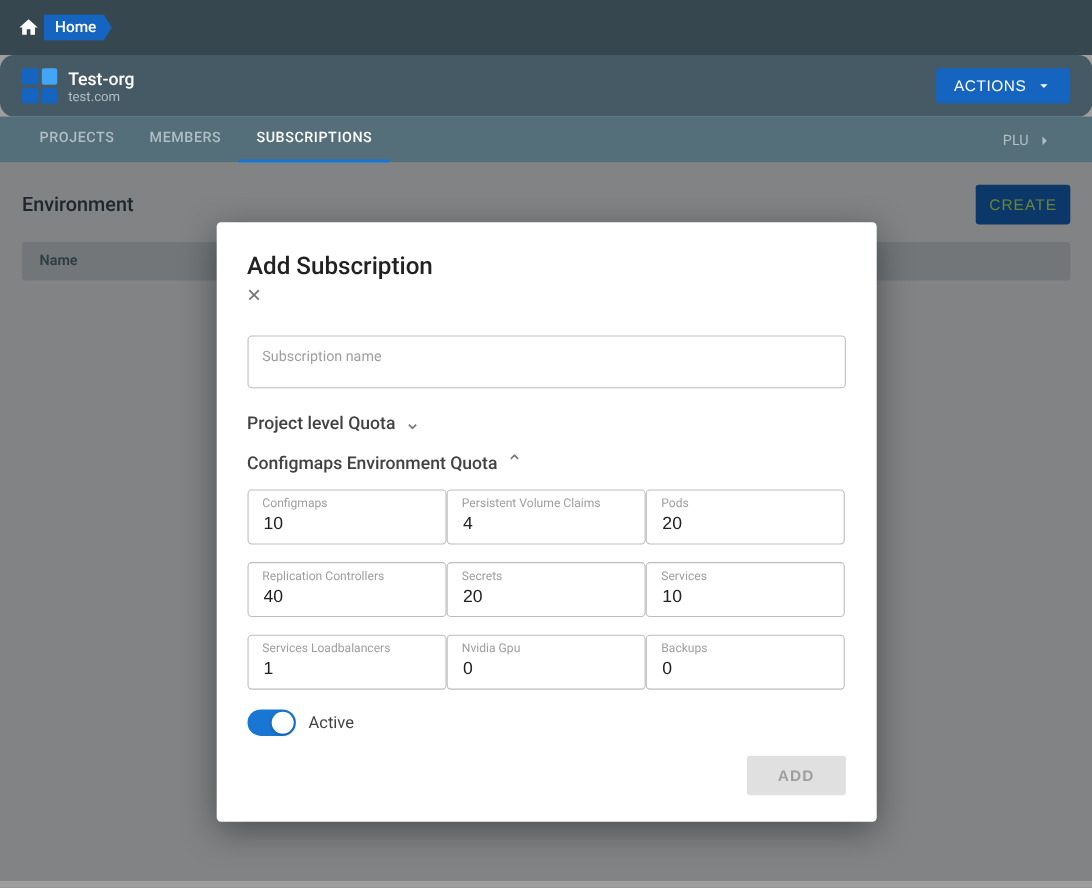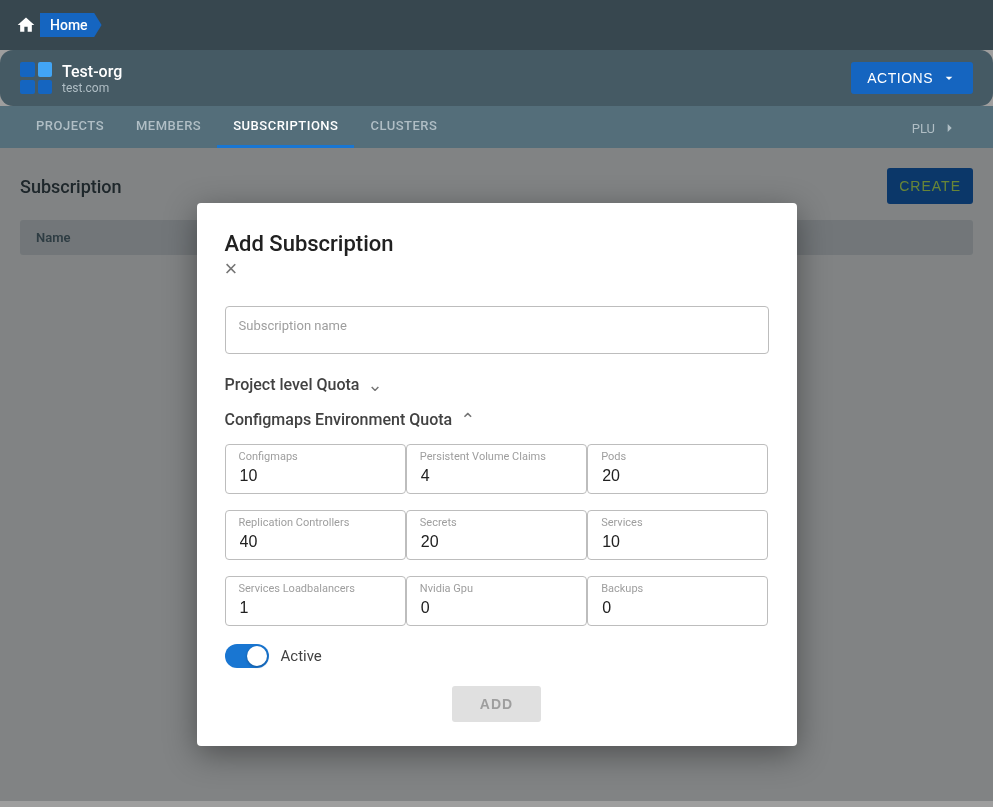--- a/index.html
+++ b/index.html
@@ -297,21 +297,21 @@
       box-shadow: 0 1px 3px rgba(0,0,0,0.3);
     }
     .toggle-label {
       font-size: 15px;
       color: #424242;
     }
 
     
     .dialog-footer {
       display: flex;
-      justify-content: center;
+      justify-content: flex-end;
       margin-top: 8px;
     }
     .add-btn {
       background: #e0e0e0;
       color: #9e9e9e;
       border: none;
       padding: 10px 28px;
       font-size: 14px;
       font-weight: 700;
       border-radius: 3px;
@@ -349,32 +349,31 @@
     <svg width="16" height="16" viewBox="0 0 24 24">
       <path d="M7 10l5 5 5-5z"></path>
     </svg>
   </button>
 </div>
 
 <div class="navtabs">
   <div class="navtab">PROJECTS</div>
   <div class="navtab">MEMBERS</div>
   <div class="navtab active">SUBSCRIPTIONS</div>
-  <div class="navtab">CLUSTERS</div>
   <div class="navtab-right">
     <span>PLU</span>
     <svg width="16" height="16" viewBox="0 0 24 24">
       <path fill="#b0bec5" d="M10 6l6 6-6 6z"></path>
     </svg>
   </div>
 </div>
 
 <div class="main-content">
   <div class="section-header">
-    <div class="section-title">Subscription</div>
+    <div class="section-title">Environment</div>
     <button class="create-btn">CREATE</button>
   </div>
   <div class="table-header">
     <div class="th">Name</div>
     <div class="th">Disk</div>
     <div class="th">Status</div>
     <div class="th">Action</div>
   </div>
 
   <div class="overlay">

